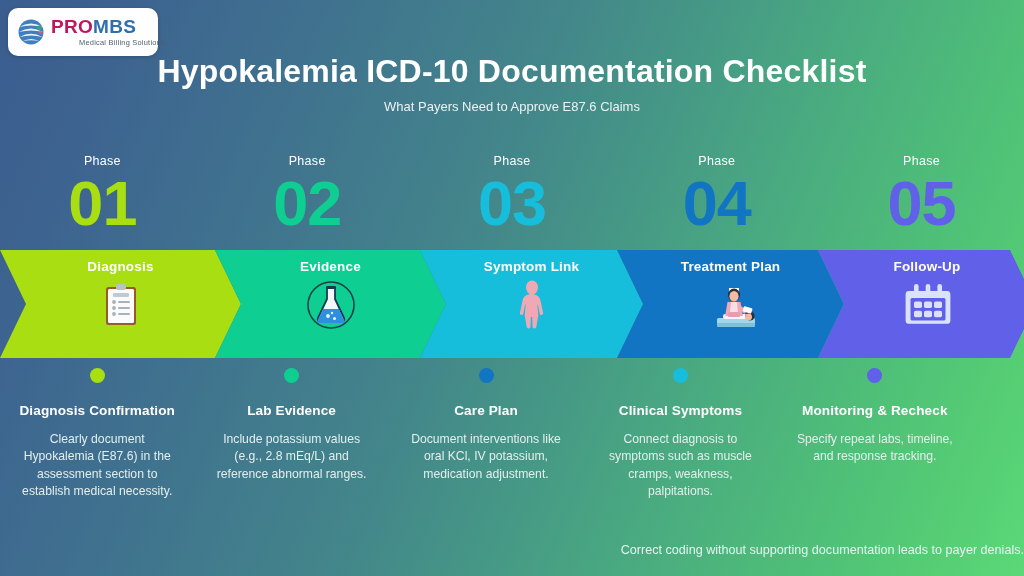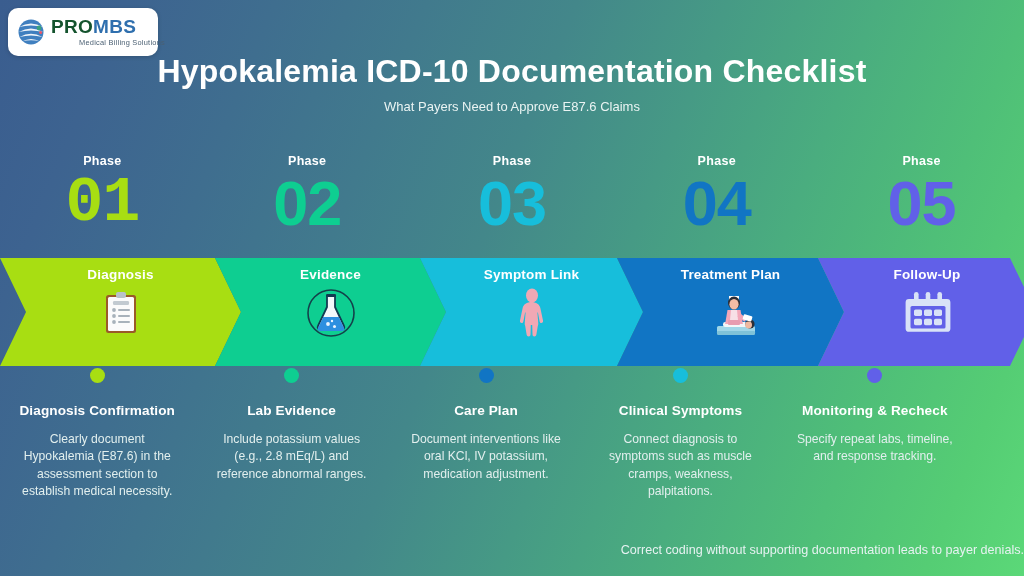--- a/index.html
+++ b/index.html
@@ -58,21 +58,21 @@
     flex-direction: column;
     justify-content: center;
     line-height: 1;
   }
   .logo-word {
     font-size: 19px;
     font-weight: bold;
     letter-spacing: .3px;
     white-space: nowrap;
   }
-  .logo-word .pro { color: #14532d; }
+  .logo-word .pro { color: #be185d; }
   .logo-word .mbs { color: #2f6fae; margin-top: 40px; }
   .logo-tag {
     font-size: 7.4px;
     color: #4a5f72;
     letter-spacing: .25px;
     margin-top: 3px;
     white-space: nowrap;
     padding-left: 28px;
   }
 
@@ -109,36 +109,36 @@
     display: flex;
   }
   .phase-col {
     flex: 1 1 0;
     text-align: center;
     position: relative;
   }
   .phase-word {
     color: #ffffff;
     font-size: 12.5px;
-    font-weight: bold;
+    font-weight: normal;
     letter-spacing: .3px;
     line-height: 1;
   }
   .phase-num {
     font-size: 63px;
     font-weight: bold;
     line-height: 1;
     margin-top: 4px;
     letter-spacing: -1px;
   }
 
   
   .band {
     position: absolute;
-    top: 258px;
+    top: 250px;
     left: 0;
     width: 1024px;
     height: 108px;
   }
   .chev {
     position: absolute;
     top: 0;
     height: 108px;
     display: flex;
     flex-direction: column;
@@ -230,21 +230,21 @@
       <div class="logo-tag">Medical Billing Solutions</div>
     </div>
   </div>
 
   <div class="title">Hypokalemia ICD-10 Documentation Checklist</div>
   <div class="subtitle">What Payers Need to Approve E87.6 Claims</div>
 
   <div class="phase-row">
     <div class="phase-col">
       <div class="phase-word">Phase</div>
-      <div class="phase-num" id="pn0" style="color: rgb(168, 222, 18); font-family: Liberation Mono, monospace;">01</div>
+      <div class="phase-num" id="pn0" style="color: rgb(168, 222, 18);">01</div>
     </div>
     <div class="phase-col">
       <div class="phase-word">Phase</div>
       <div class="phase-num" id="pn1" style="color: rgb(14, 206, 145);">02</div>
     </div>
     <div class="phase-col">
       <div class="phase-word">Phase</div>
       <div class="phase-num" id="pn2" style="color: rgb(23, 190, 219);">03</div>
     </div>
     <div class="phase-col">

